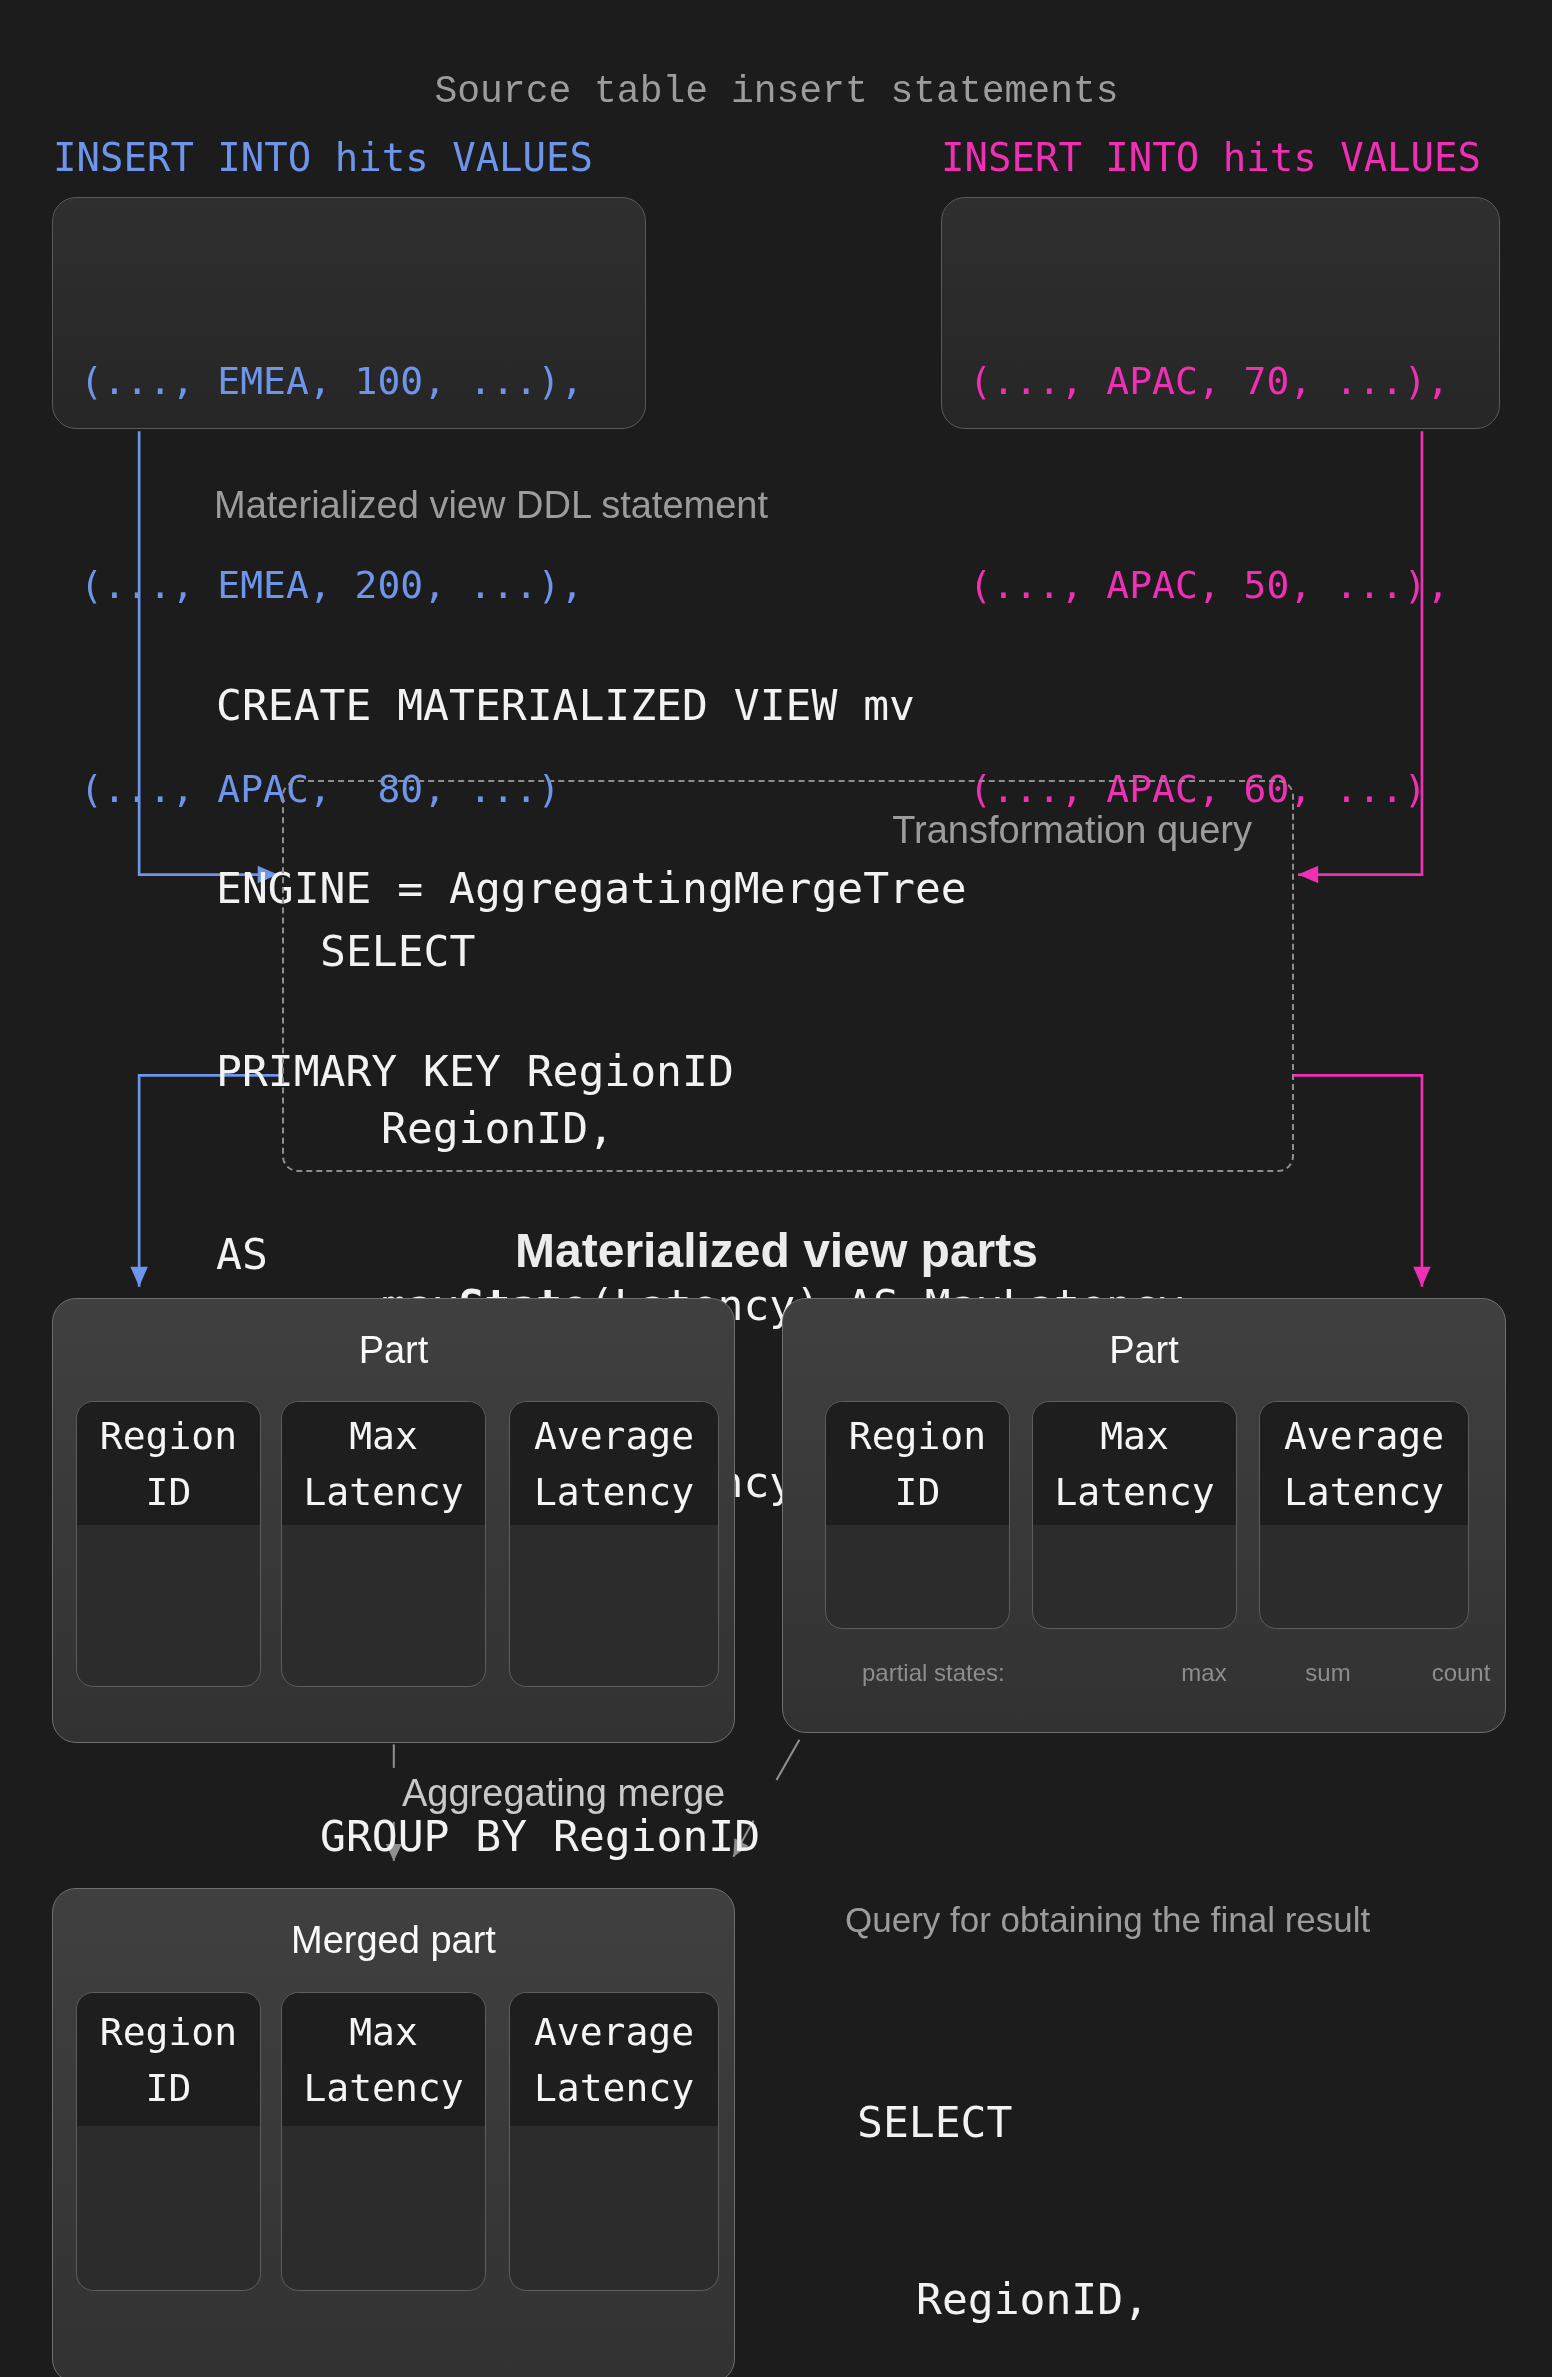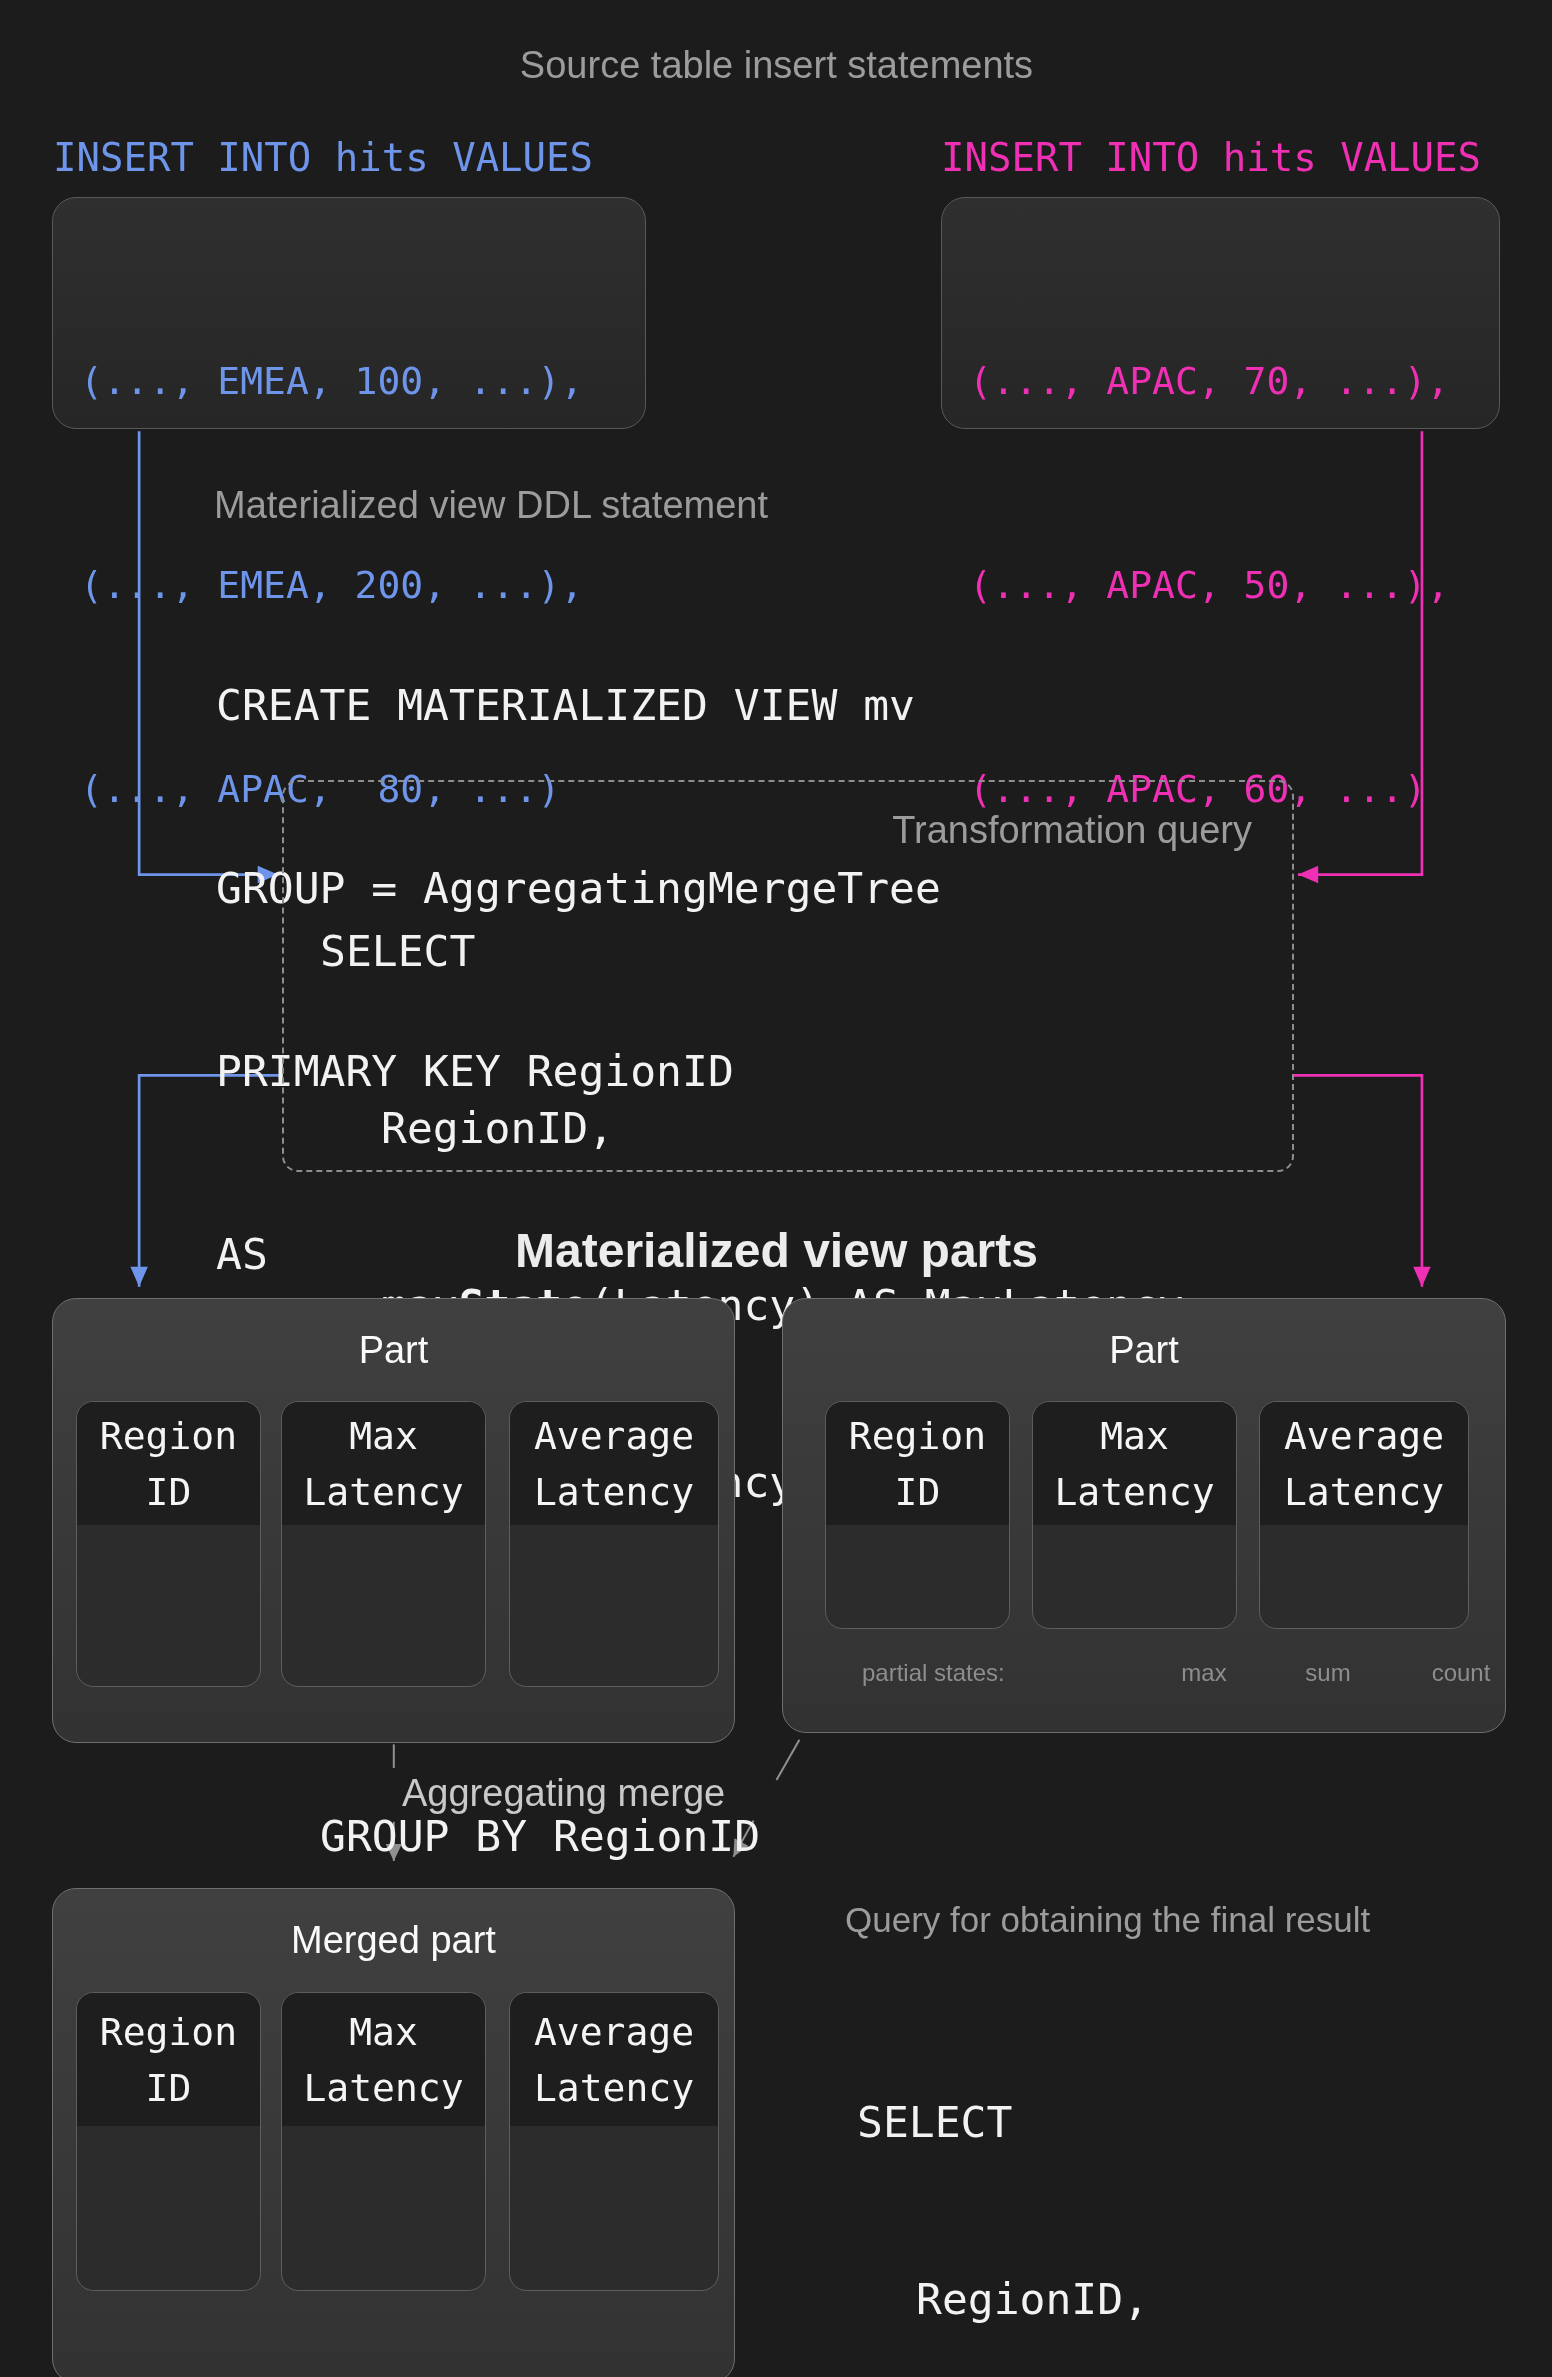--- a/index.html
+++ b/index.html
@@ -5,22 +5,22 @@
   html,body { margin:0; padding:0; background:#1c1c1c; }
   .page {
     position:relative; width:1553px; height:2377px;
     background:var(--bg,#1c1c1c); overflow:hidden;
     font-family:"Liberation Sans", sans-serif;
   }
   .mono { font-family:"DejaVu Sans Mono", monospace; white-space:pre; }
   svg.overlay { position:absolute; left:0; top:0; pointer-events:none; }
 
   
-  .main-title { position:absolute; left:0; top:44px; width:1553px; text-align:center;
-    font-size:38px; color:var(--gray); }
+  .main-title { position:absolute; left:0; top:70px; width:1553px; text-align:center;
+    font-size:38px; color:var(--gray);font-family:Liberation Mono, monospace; }
   .insert-label { position:absolute; top:135px; font-size:39px; color:var(--blue); }
   .insert-label.left  { left:53px; }
   .insert-label.right { left:941px; color:var(--magenta); }
   .insert-box { position:absolute; top:197px; height:232px; border-radius:24px;
     border:1.3px solid #595959; background:linear-gradient(180deg,#2f2f2f,#262626); box-sizing:border-box; }
   .insert-box.left  { left:52px;  width:594px; }
   .insert-box.right { left:941px; width:559px; }
   .insert-rows { position:absolute; top:211px; font-size:38px; line-height:68px; }
   .insert-rows.left  { left:80px;  color:var(--blue); }
   .insert-rows.right { left:969px; color:var(--magenta); }
@@ -125,21 +125,21 @@
   <div class="insert-box right"></div>
   <div class="insert-rows right mono">
     <div>(..., APAC, 70, ...),</div>
     <div>(..., APAC, 50, ...),</div>
     <div>(..., APAC, 60, ...)</div>
   </div>
 
   <div class="ddl-label">Materialized view DDL statement</div>
   <div class="ddl-code mono">
     <div>CREATE MATERIALIZED VIEW mv</div>
-    <div>GROUP = AggregatingMergeTree</div>
+    <div>ENGINE = AggregatingMergeTree</div>
     <div>PRIMARY KEY RegionID</div>
     <div>AS</div>
   </div>
 
   <div class="tq-box">
     <div class="tq-label">Transformation query</div>
   </div>
   <div class="tq-code mono">
     <div>SELECT</div>
     <div class="ind">RegionID,</div>

